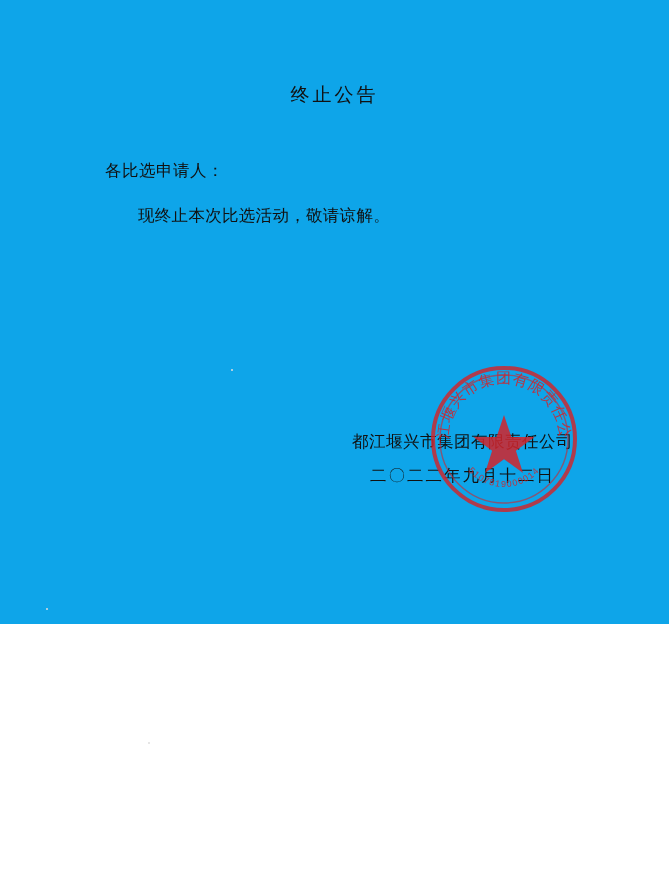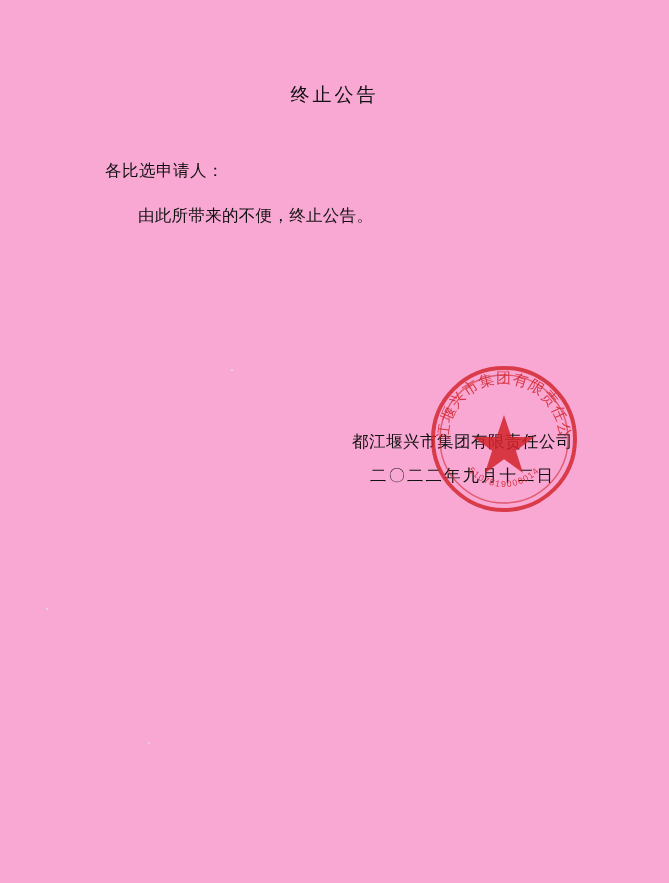--- a/index.html
+++ b/index.html
@@ -10,22 +10,22 @@
     width: 669px;
     height: 883px;
     background: #ffffff;
     font-family: "Liberation Serif", "DejaVu Serif", serif;
     color: #1a1a1a;
     overflow: hidden;
   }
   .page {
     position: relative;
     width: 669px;
-    height: 883px;
-    background: #f9a8d4;
+    height: 624px;
+    background: #0ea5e9;
   }
   .doc-title {
     position: absolute;
     top: 82px;
     left: 0;
     width: 669px;
     text-align: center;
     font-size: 19px;
     letter-spacing: 3px;
     font-weight: normal;
@@ -133,21 +133,21 @@
 </head>
 <body>
 
 <div class="page">
 
   <div class="doc-title">终止公告</div>
 
   <div class="salutation">各比选申请人：</div>
 
   <div class="body-block">
-    <div class="para">由此所带来的不便，终止公告。</div>
+    <div class="para">现终止本次比选活动，敬请谅解。</div>
   </div>
 
   <div class="signature">
     <div class="sig-line">都江堰兴市集团有限责任公司</div>
     <div class="sig-date">二〇二二年九月十二日</div>
   </div>
 
   <div class="seal">
     <svg width="152" height="152" viewBox="0 0 152 152" xmlns="http://www.w3.org/2000/svg">
       <circle class="seal-ring" cx="76" cy="76" r="71"></circle>

